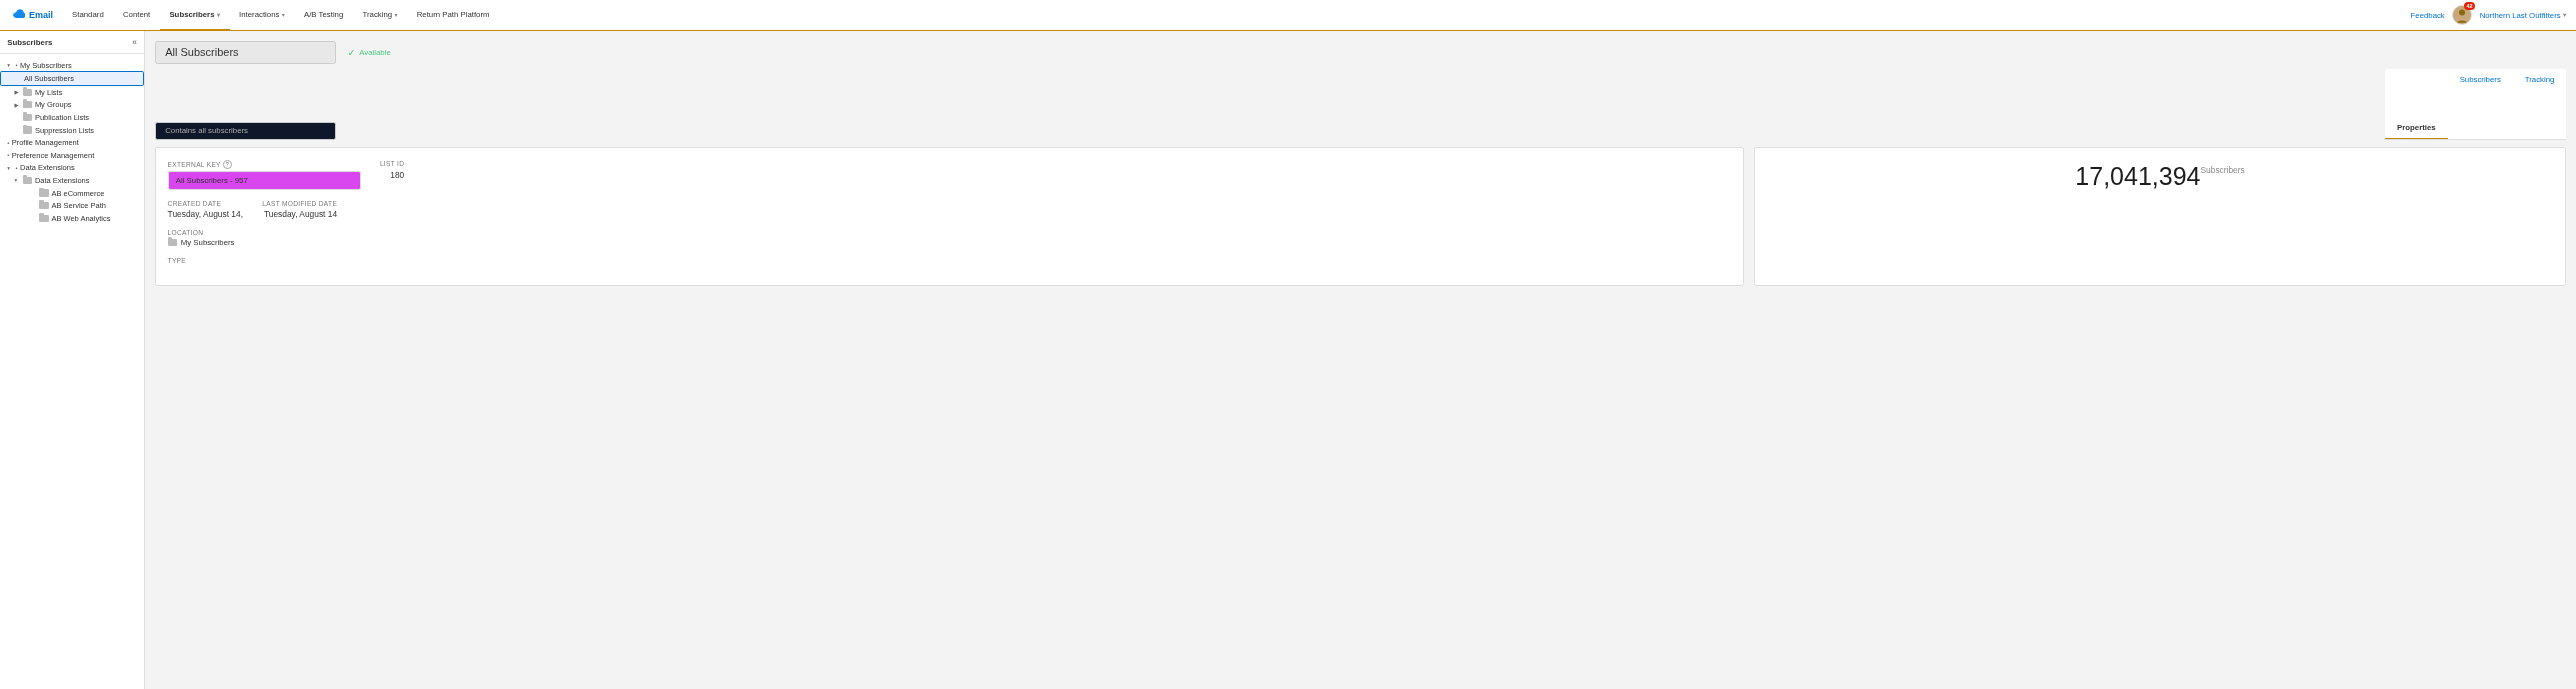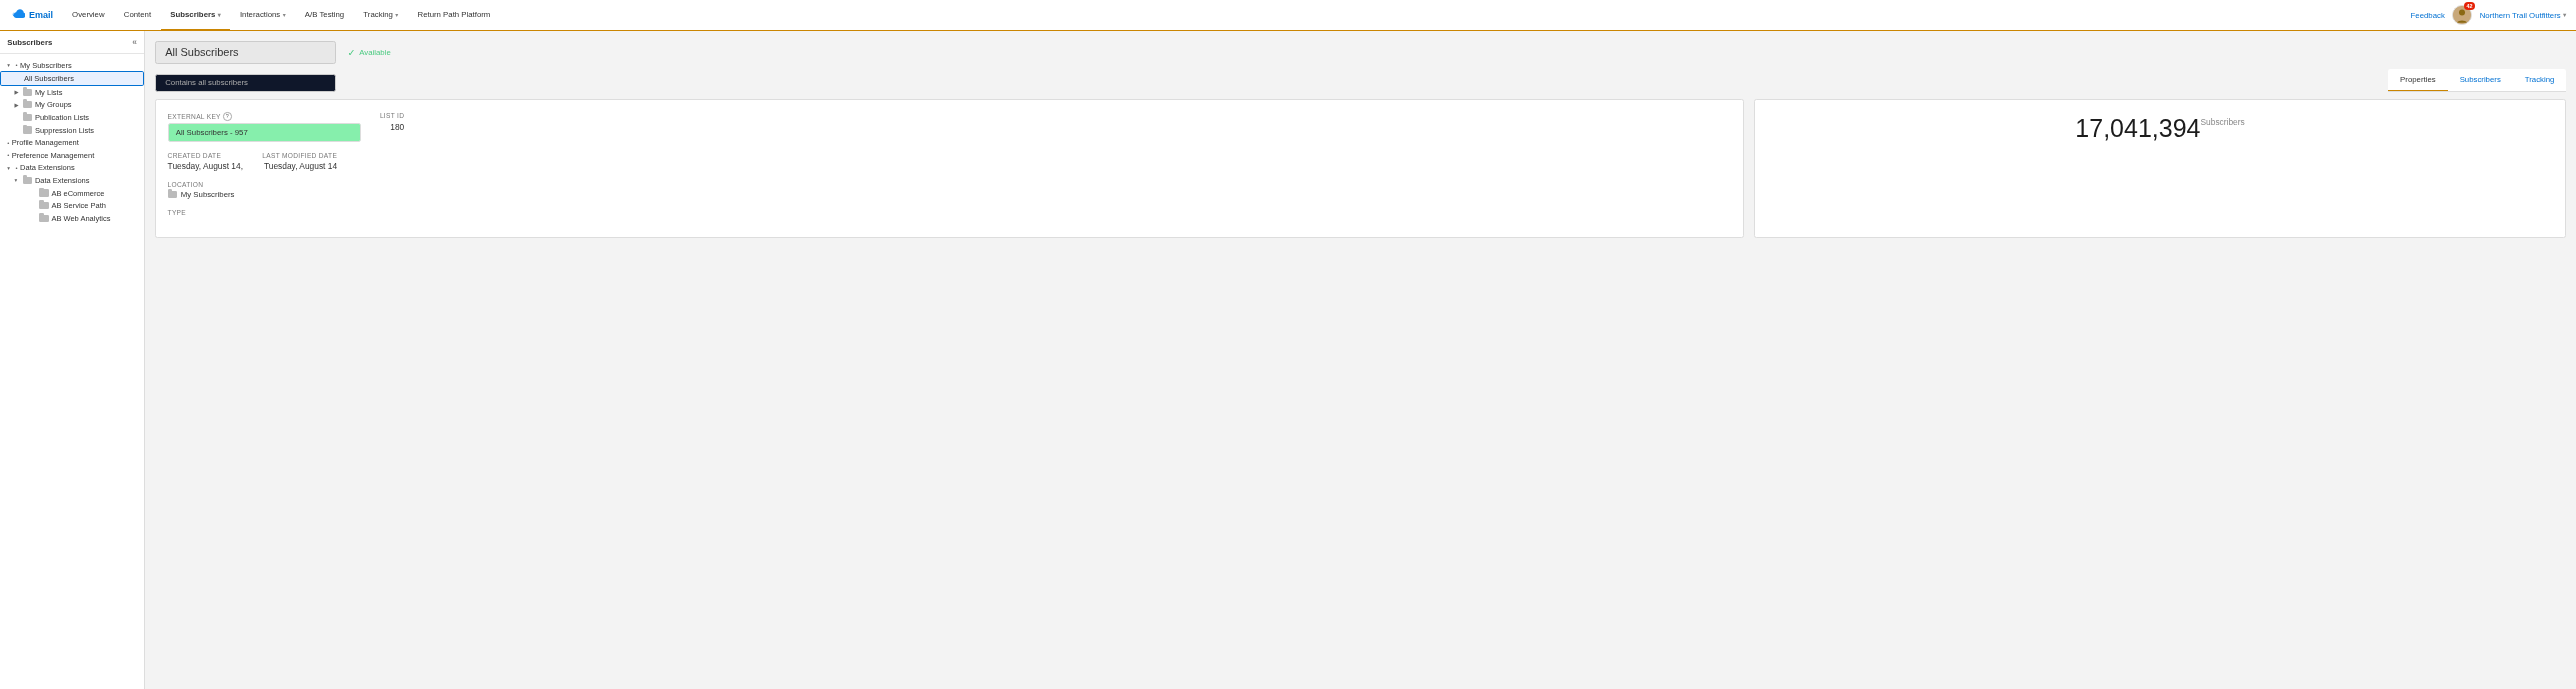--- a/index.html
+++ b/index.html
@@ -233,21 +233,22 @@
       padding: 6px 12px;
       cursor: pointer;
       font-size: 7.8px;
       color: #0070d2;
       border-bottom: 1.2px solid transparent;
       font-weight: 500;
     }
     .detail-tab.active {
       color: #333;
       border-bottom: 1.2px solid #ca8501;
-      font-weight: 400;
+      font-weight: 700;
+      margin-top: 48px;
     }
 
     
     .cards-row {
       display: flex;
       gap: 9.6px;
       margin-top: 0;
     }
     .detail-card {
       background: #fff;
@@ -302,21 +303,21 @@
       font-size: 5.4px;
       color: #666;
       cursor: pointer;
     }
     .field-value {
       font-size: 8.4px;
       color: #333;
       text-align: right;
     }
     .field-input-box {
-      background: #86efac;
+      background: #d946ef;
       border: 0.6px solid #ddd;
       border-radius: 2.4px;
       padding: 4.2px 7.2px;
       font-size: 7.8px;
       color: #333;
       min-width: 193px;
     }
     .two-col {
       display: flex;
       gap: 19.3px;
@@ -363,21 +364,21 @@
   <div class="brand">
     <svg width="15.7" height="12" viewBox="0 0 26 20">
       <path d="M10.5 4.5C11.5 2 13.8 0.5 16.5 0.5C19.8 0.5 22.5 3 23 6.3C24.7 6.9 26 8.5 26 10.5C26 12.9 24 14.8 21.5 14.8H10.5C8 14.8 6 12.8 6 10.3C6 7.9 7.8 6 10.2 5.5C10.3 5.2 10.4 4.8 10.5 4.5Z" fill="#1589EE"></path>
       <path d="M5.5 7.5C5.8 6.5 6.6 5.8 7.5 5.5C6 5.8 4.5 7.2 4.5 9C4.5 10.8 6 12.3 7.8 12.3H8.5C7 12 5.5 10.2 5.5 8C5.5 7.8 5.5 7.7 5.5 7.5Z" fill="#1589EE"></path>
     </svg>
     <span>Email</span>
   </div>
 
   <ul class="nav-tabs">
     <li class="nav-tab">
-      <span>Overview</span>
+      <span>Standard</span>
     </li>
     <li class="nav-tab">
       <span>Content</span>
     </li>
     <li class="nav-tab active">
       <span>Subscribers</span>
       <span class="chevron">▾</span>
     </li>
     <li class="nav-tab">
       <span>Interactions</span>
@@ -401,21 +402,21 @@
       <div class="avatar-circle">
         <svg width="18" height="18" viewBox="0 0 30 30">
           <rect width="30" height="30" fill="#c8a87a" rx="15"></rect>
           <circle cx="15" cy="11" r="5" fill="#8B6914"></circle>
           <path d="M5 28 Q15 20 25 28" fill="#8B6914"></path>
         </svg>
       </div>
       <span class="badge-count">42</span>
     </div>
     <div class="user-name">
-      <span>Northern Trail Outfitters</span>
+      <span>Northern Last Outfitters</span>
       <span style="font-size:6.6px; color:#888;">▾</span>
     </div>
   </div>
 </nav>
 
 <div class="main-layout">
 
   <aside class="sidebar">
     <div class="sidebar-header">
       <span>Subscribers</span>

